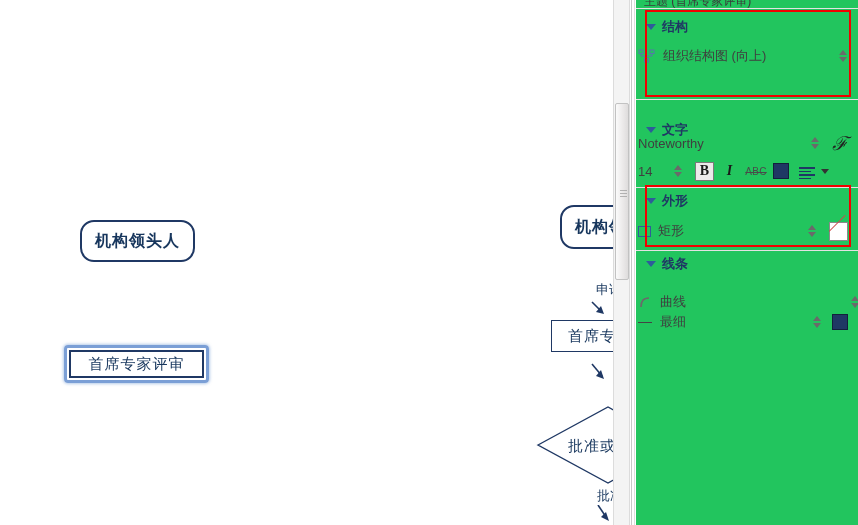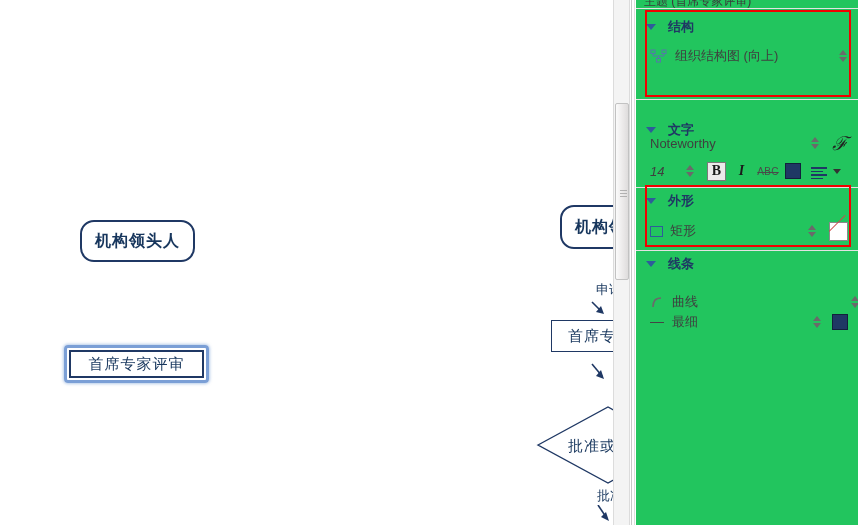--- a/index.html
+++ b/index.html
@@ -147,38 +147,38 @@
   .panel-sep {
     position: absolute;
     left: 0; width: 222px;
     height: 1px;
     background: #e3e3e3;
   }
 
   .section-title {
     display: flex;
     align-items: center;
-    gap: 12px;
+    gap: 6px;
     font-size: 13px;
     color: #1f3864;
     font-weight: bold;
     padding-left: 10px;
     height: 22px;
   }
   .caret {
     width: 0; height: 0;
     border-left: 5px solid transparent;
     border-right: 5px solid transparent;
     border-top: 6px solid #2e5c9a;
   }
   .row {
     display: flex;
     align-items: center;
     height: 28px;
-    padding-left: 14px;
+    padding-left: 2px;
     padding-right: 10px;
     font-size: 13px;
     color: #3f3f3f;
     box-sizing: border-box;
   }
   .row .label { flex: 0 0 auto; }
   .row .spacer { flex: 1 1 auto; }
 
   .stepper {
     display: inline-flex;
@@ -412,21 +412,21 @@
       <span class="label">Noteworthy</span>
       <span class="spacer"></span>
       <span class="stepper" style="margin-right:12px;">
         <span class="up"></span>
           <span class="dn"></span>
       </span>
       <span class="fx">ℱ</span>
     </div>
 
     <div class="row" style="position:absolute; left:0; top:157px; width:222px;">
-      <span class="label" style="width:34px;font-style:italic;">14</span>
+      <span class="label" style="width:34px;">14</span>
       <span class="stepper" style="margin-right:12px;">
         <span class="up"></span>
           <span class="dn"></span>
       </span>
       <span class="btn-b">B</span>
       <span class="btn-i" style="margin-left:7px;">I</span>
       <span class="btn-s" style="margin-left:6px;text-align:right;">ABC</span>
       <span class="swatch-navy" style="margin-left:5px;"></span>
       <span class="align-icon" style="margin-left:10px;">
         <i></i>

